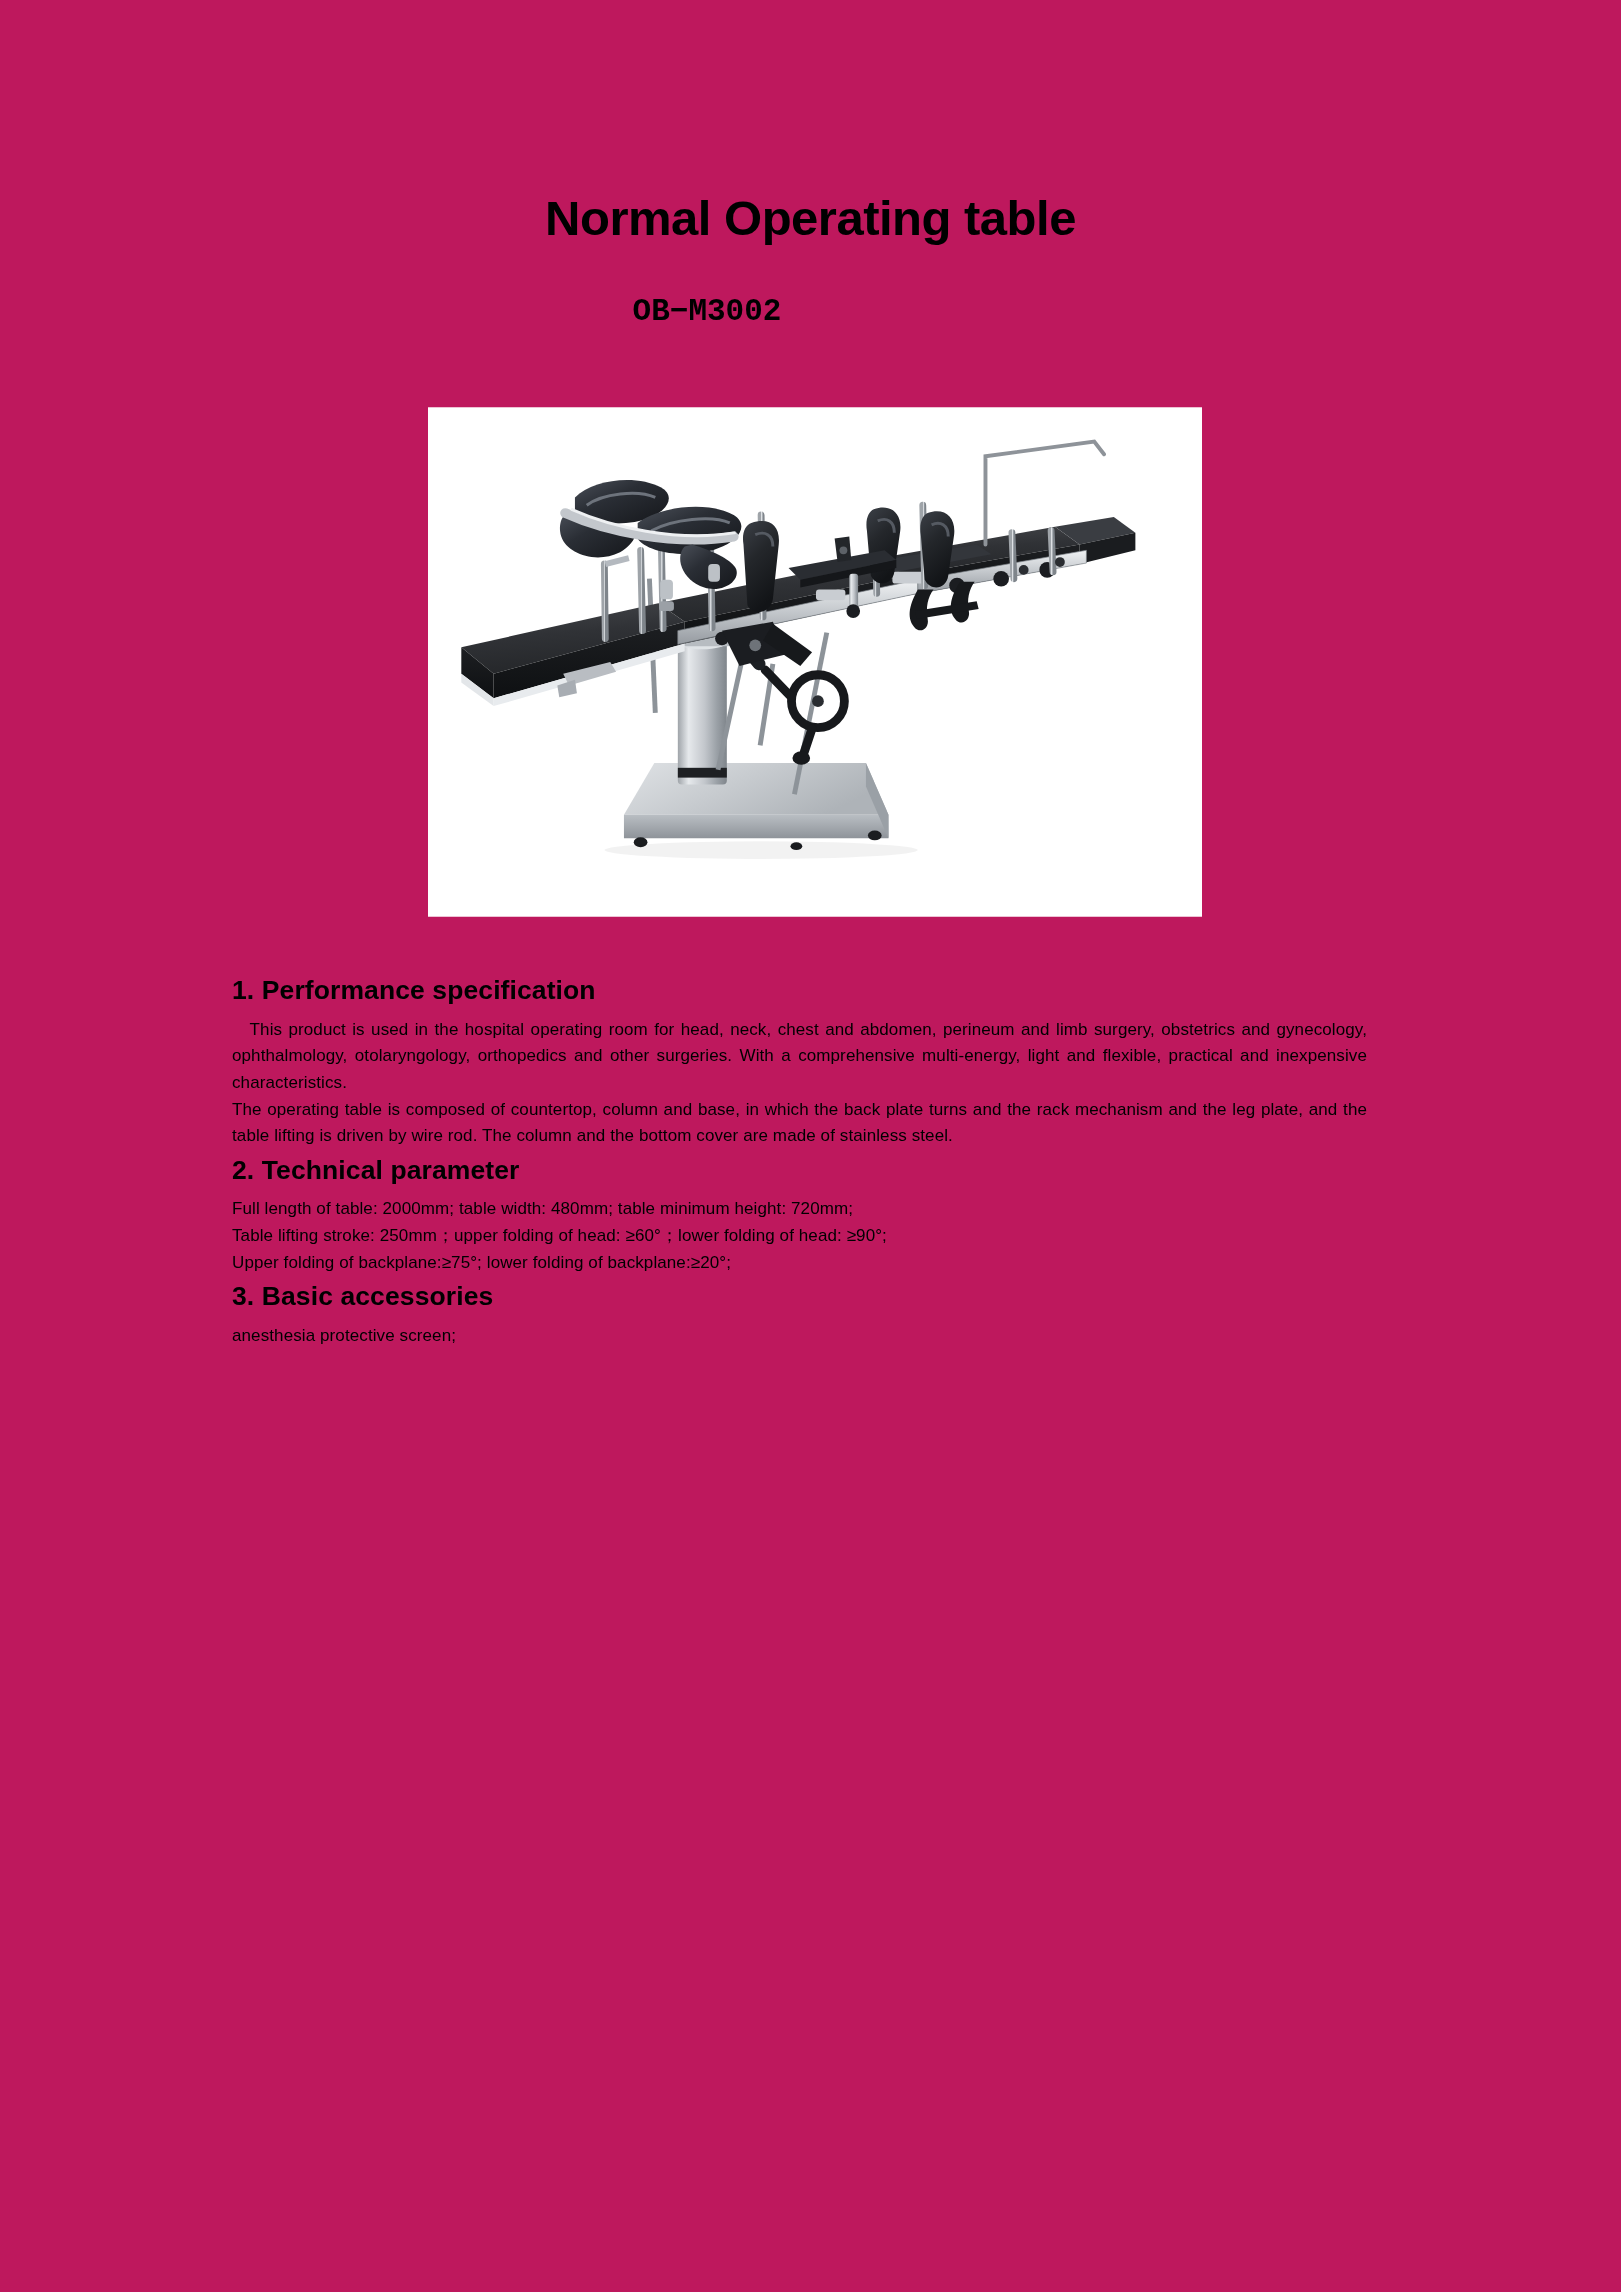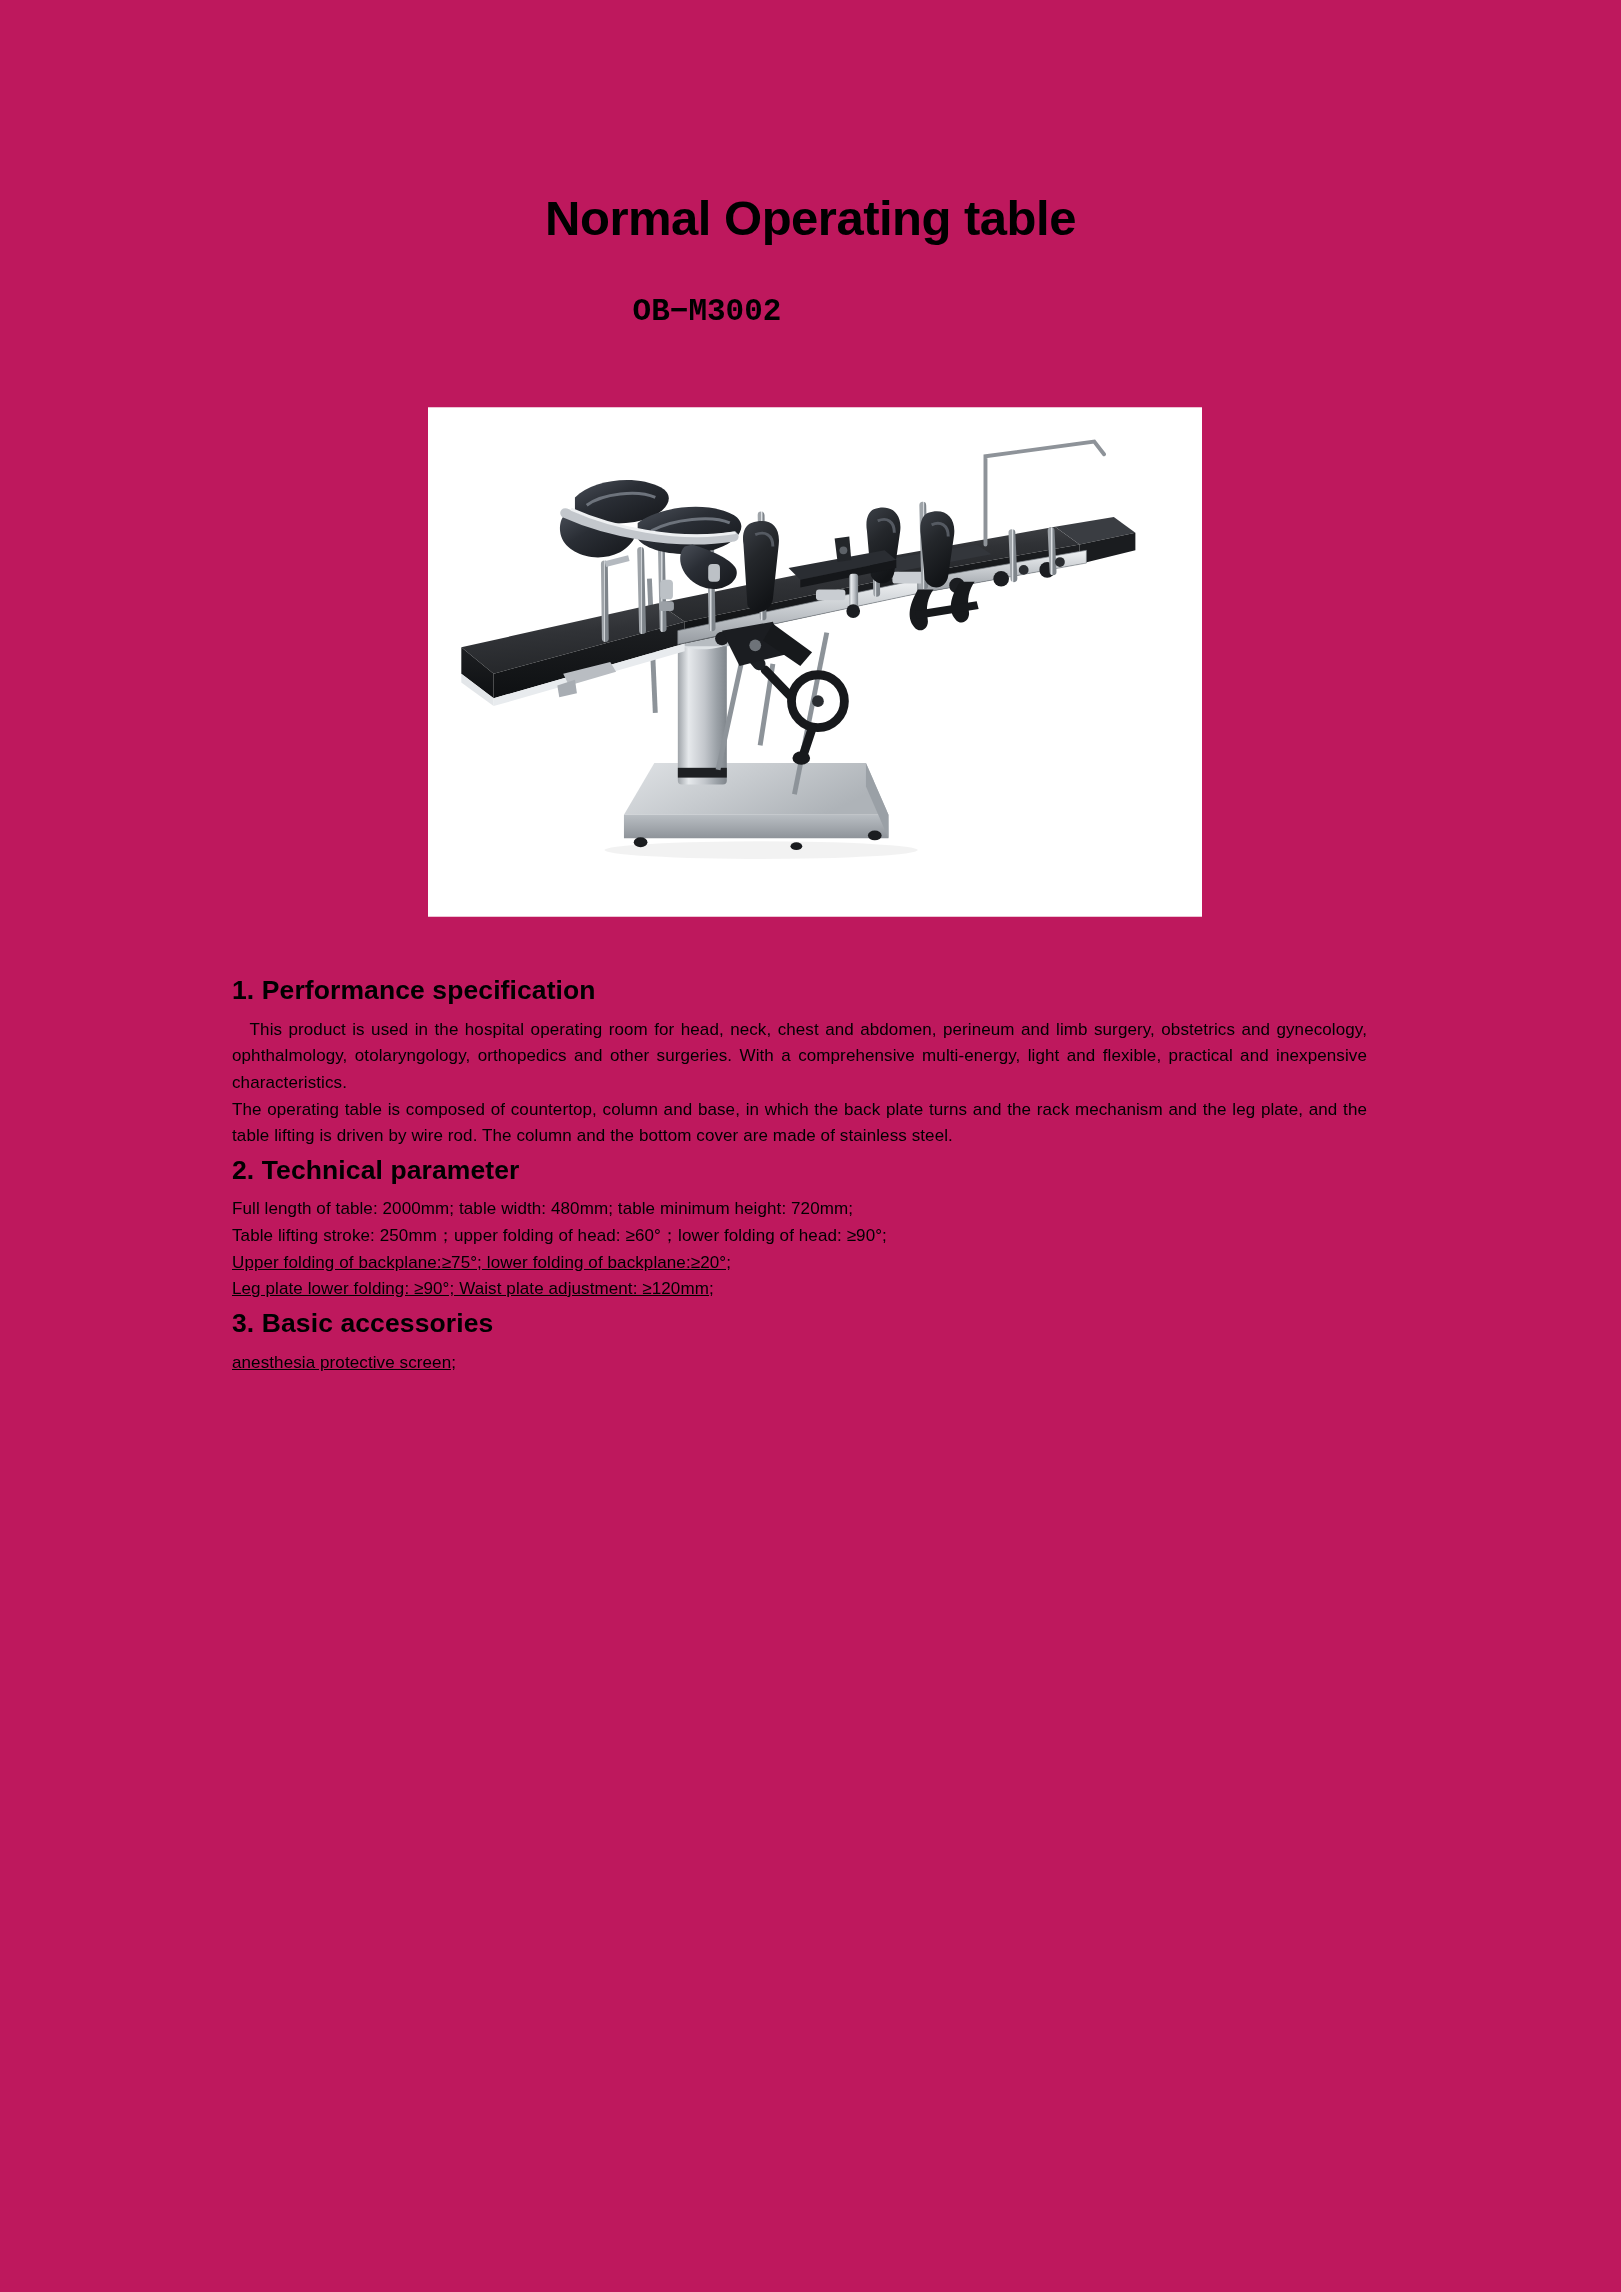--- a/index.html
+++ b/index.html
@@ -72,21 +72,21 @@
   }
   .para {
     font-size: 17px;
     line-height: 1.56;
     margin: 0;
     text-align: justify;
     text-justify: inter-word;
     letter-spacing: 0.1px;
   }
   .para.indent { text-indent: 17.6px; }
-  .para.nojust { text-align: left; text-decoration: underline; }
+  .para.nojust { text-align: left; }
 </style>
 </head>
 <body>
 
 <div class="page">
 
   <div class="doc-title">Normal Operating table</div>
 
   <div class="doc-subtitle">OB−M3002</div>
 
@@ -307,21 +307,20 @@
     <p class="para">The operating table is composed of countertop, column and base, in which the back plate turns and the rack mechanism and the leg plate, and the table lifting is driven by wire rod. The column and the bottom cover are made of stainless steel.</p>
 
     <div class="h-sec">2. Technical parameter</div>
 
     <p class="para">Full length of table: 2000mm; table width: 480mm; table minimum height: 720mm;</p>
 
     <p class="para">Table lifting stroke: 250mm；upper folding of head: ≥60°；lower folding of head: ≥90°;</p>
 
     <p class="para nojust">Upper folding of backplane:≥75°; lower folding of backplane:≥20°;</p>
 
-    <p class="para nojust">Leg plate lower folding: ≥90°; Waist plate adjustment: ≥120mm;</p>
 
     <div class="h-sec">3. Basic accessories</div>
 
     <p class="para nojust">anesthesia protective screen;</p>
 
   </div>
 </div>
 
 
 </body></html>

